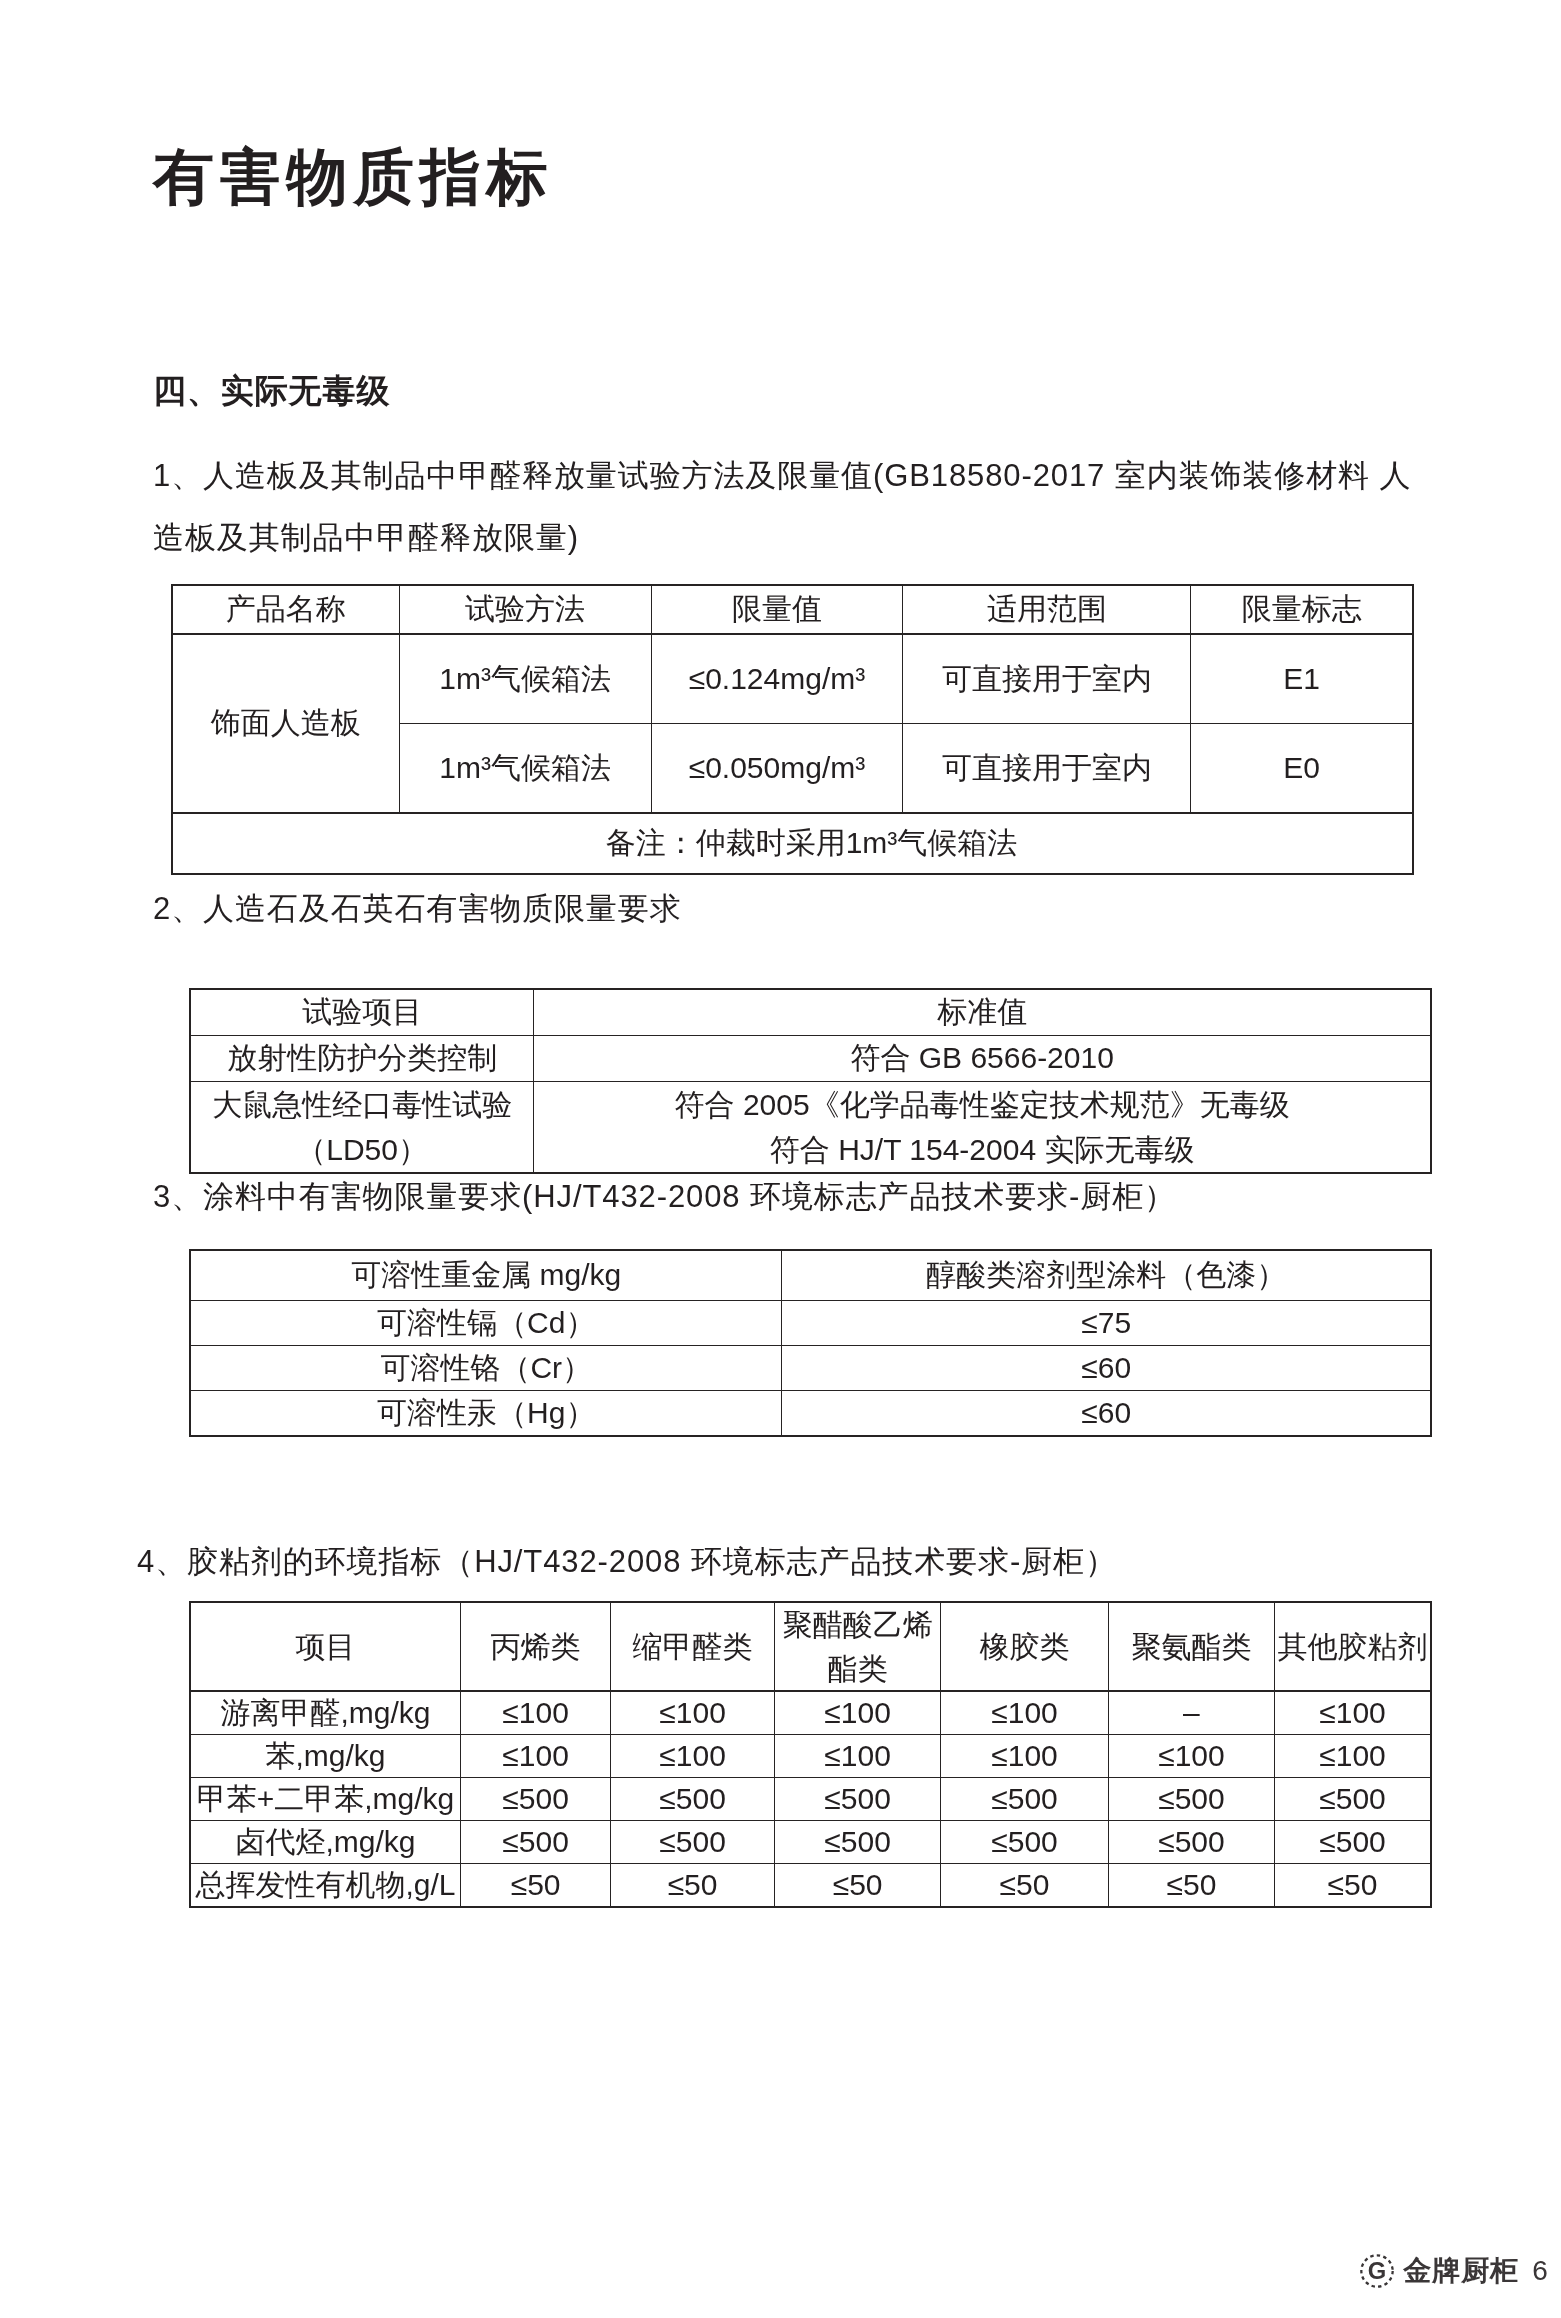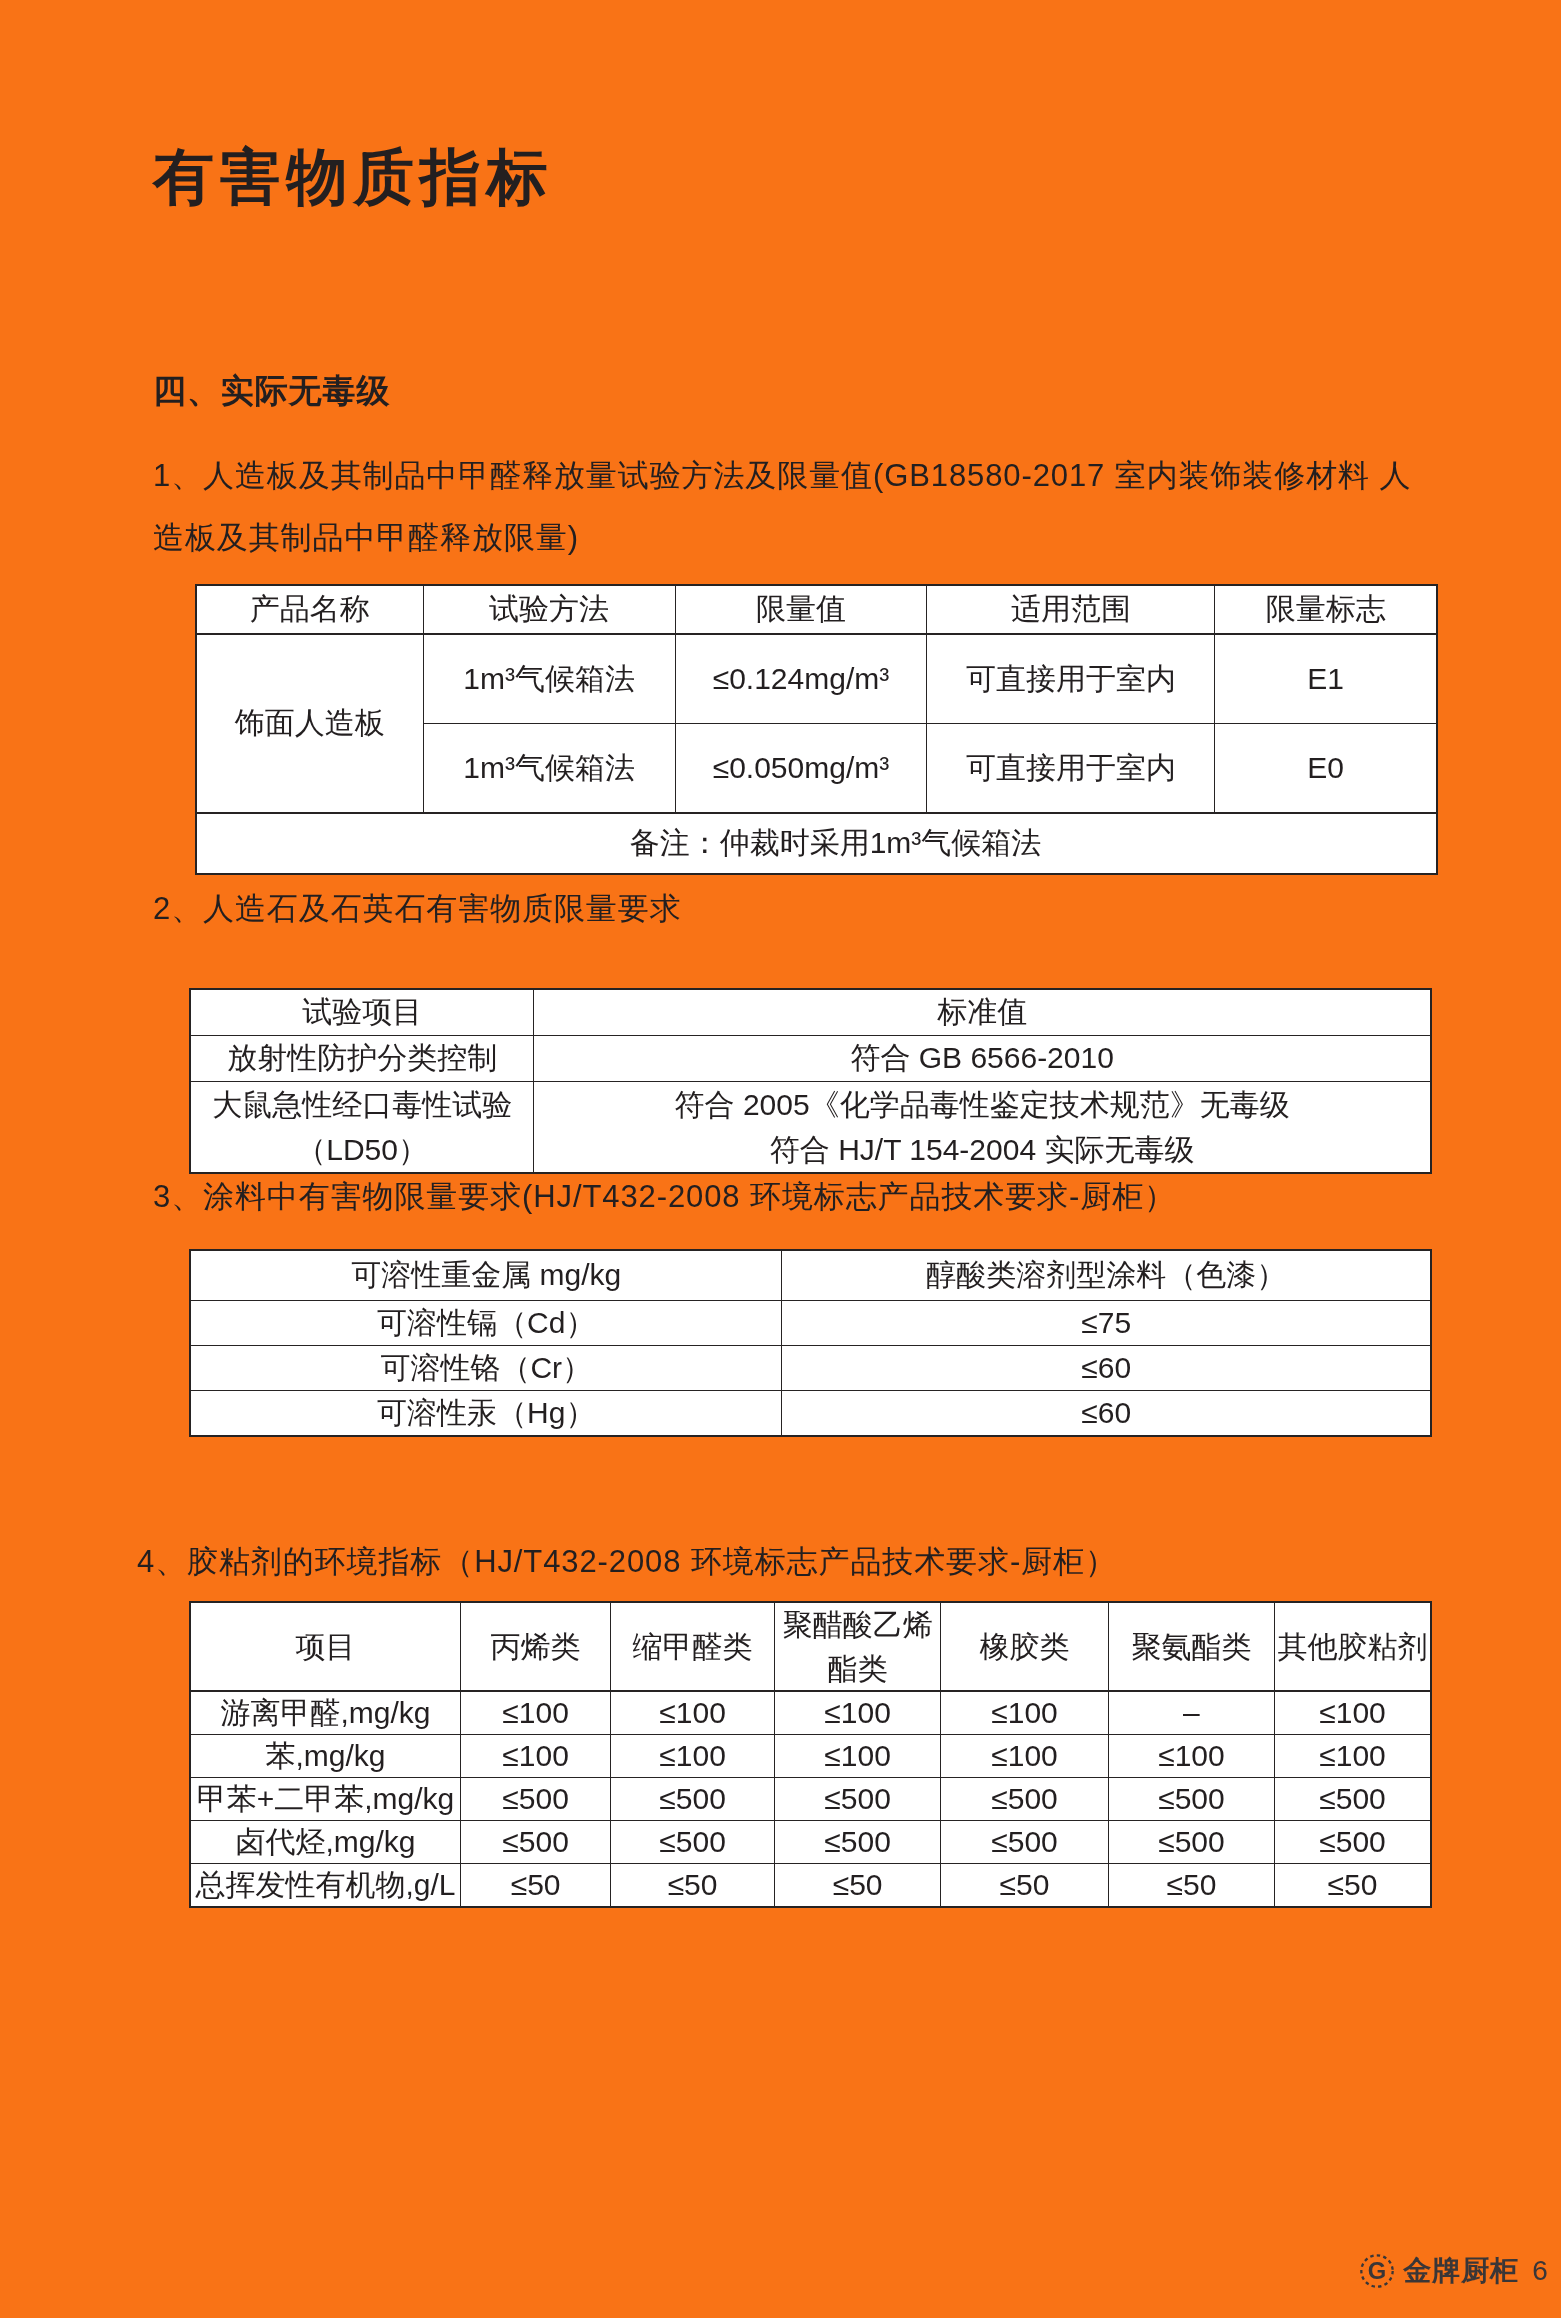--- a/index.html
+++ b/index.html
@@ -1,20 +1,20 @@
 <!DOCTYPE html>
 <html style="font-size:15px"><head>
 <meta charset="utf-8">
 <style>
   html,body { margin:0; padding:0; background:#e8e8e8; }
   .page {
     position:relative;
     width:1561px; height:2319px;
     margin:0 auto;
-    background:#f97316;
+    background:#ffffff;
     font-family:"Liberation Sans","DejaVu Sans",sans-serif;
     color:#231f20;
     overflow:hidden;
   }
   .abs { position:absolute; }
 
   .doc-title {
     left:153px; top:142px;
     font-size:61px; font-weight:700;
     letter-spacing:5.7px;
@@ -29,21 +29,21 @@
     font-size:31px; font-weight:400;
     letter-spacing:0.9px;
     line-height:2.0;
   }
   #h1 { left:153px; top:445px; width:1282px; }
   #h2 { left:153px; top:878px; }
   #h3 { left:153px; top:1166px; }
   #h4 { left:137px; top:1531px; }
 
   .tbl-wrap { background:#fff; }
-  #t1-wrap { left:195px; top:584px;  width:1243px; }
+  #t1-wrap { left:171px; top:584px;  width:1243px; }
   #t2-wrap { left:189px; top:958px; width:1243px;margin-top:30px; }
   #t3-wrap { left:189px; top:1249px; width:1243px; }
   #t4-wrap { left:189px; top:1601px; width:1243px; }
 
   table.tbl {
     border-collapse:collapse;
     table-layout:fixed;
     width:100%;
     border:2.8px solid #262323;
   }

